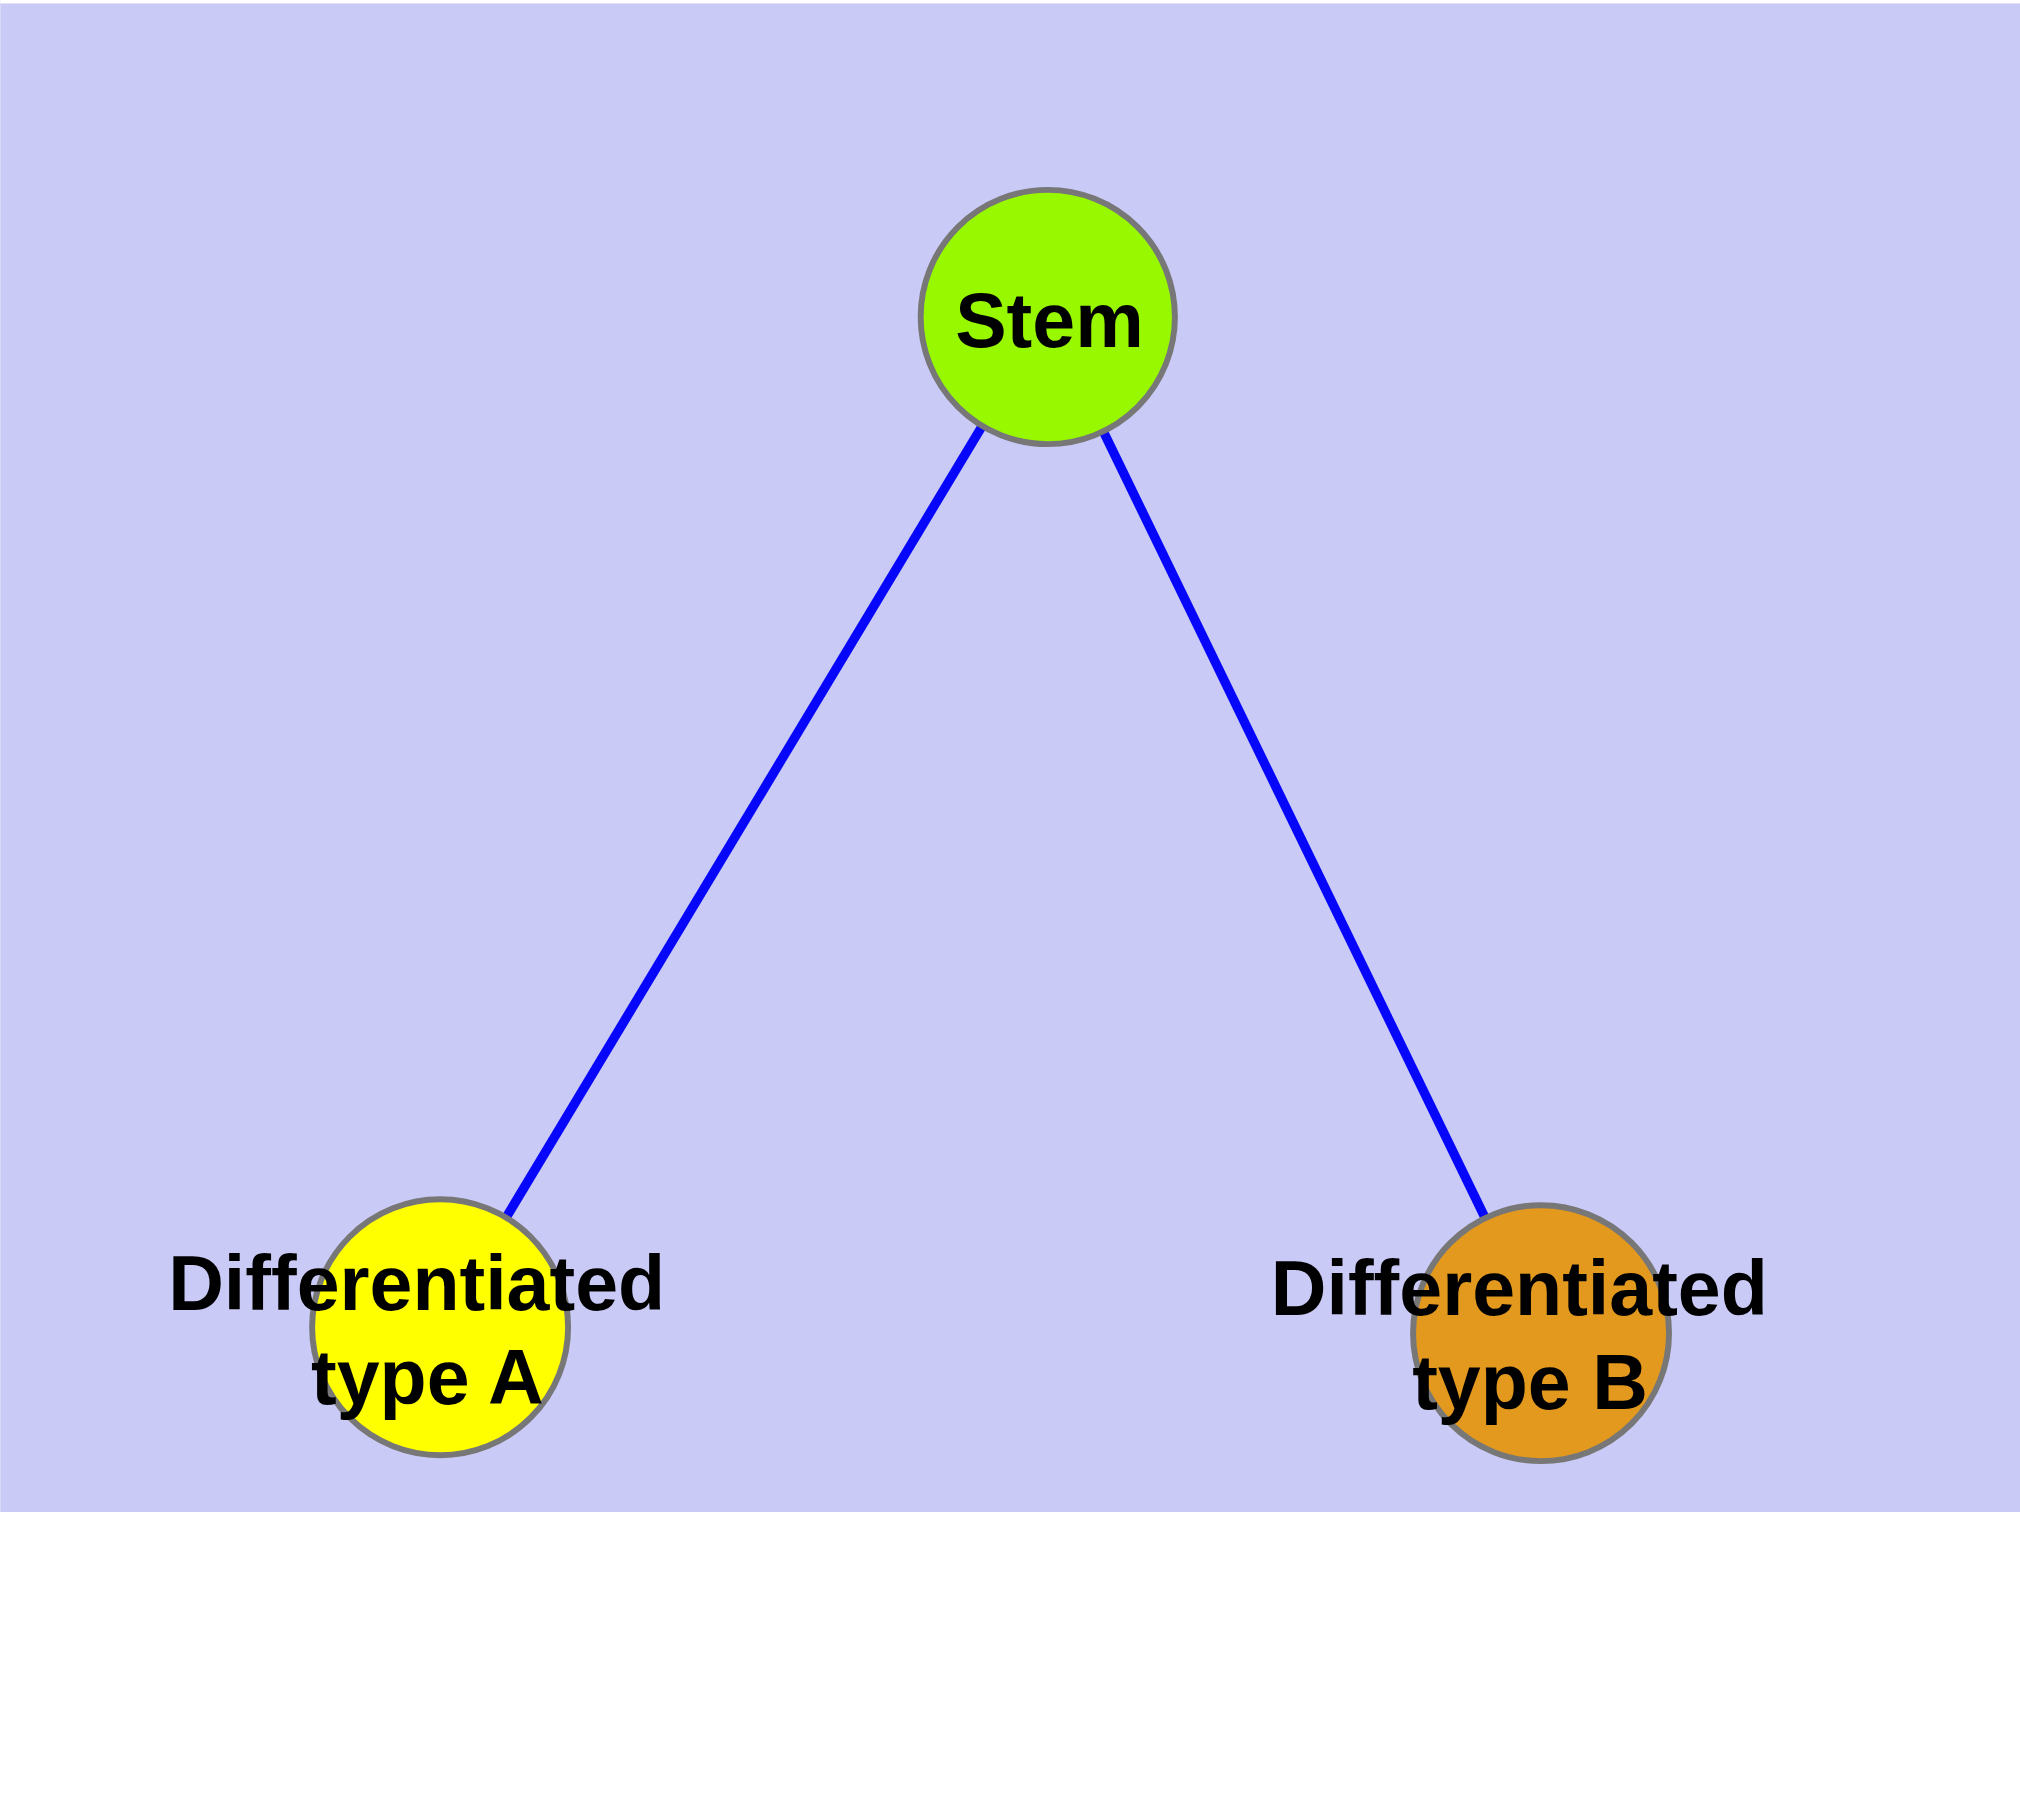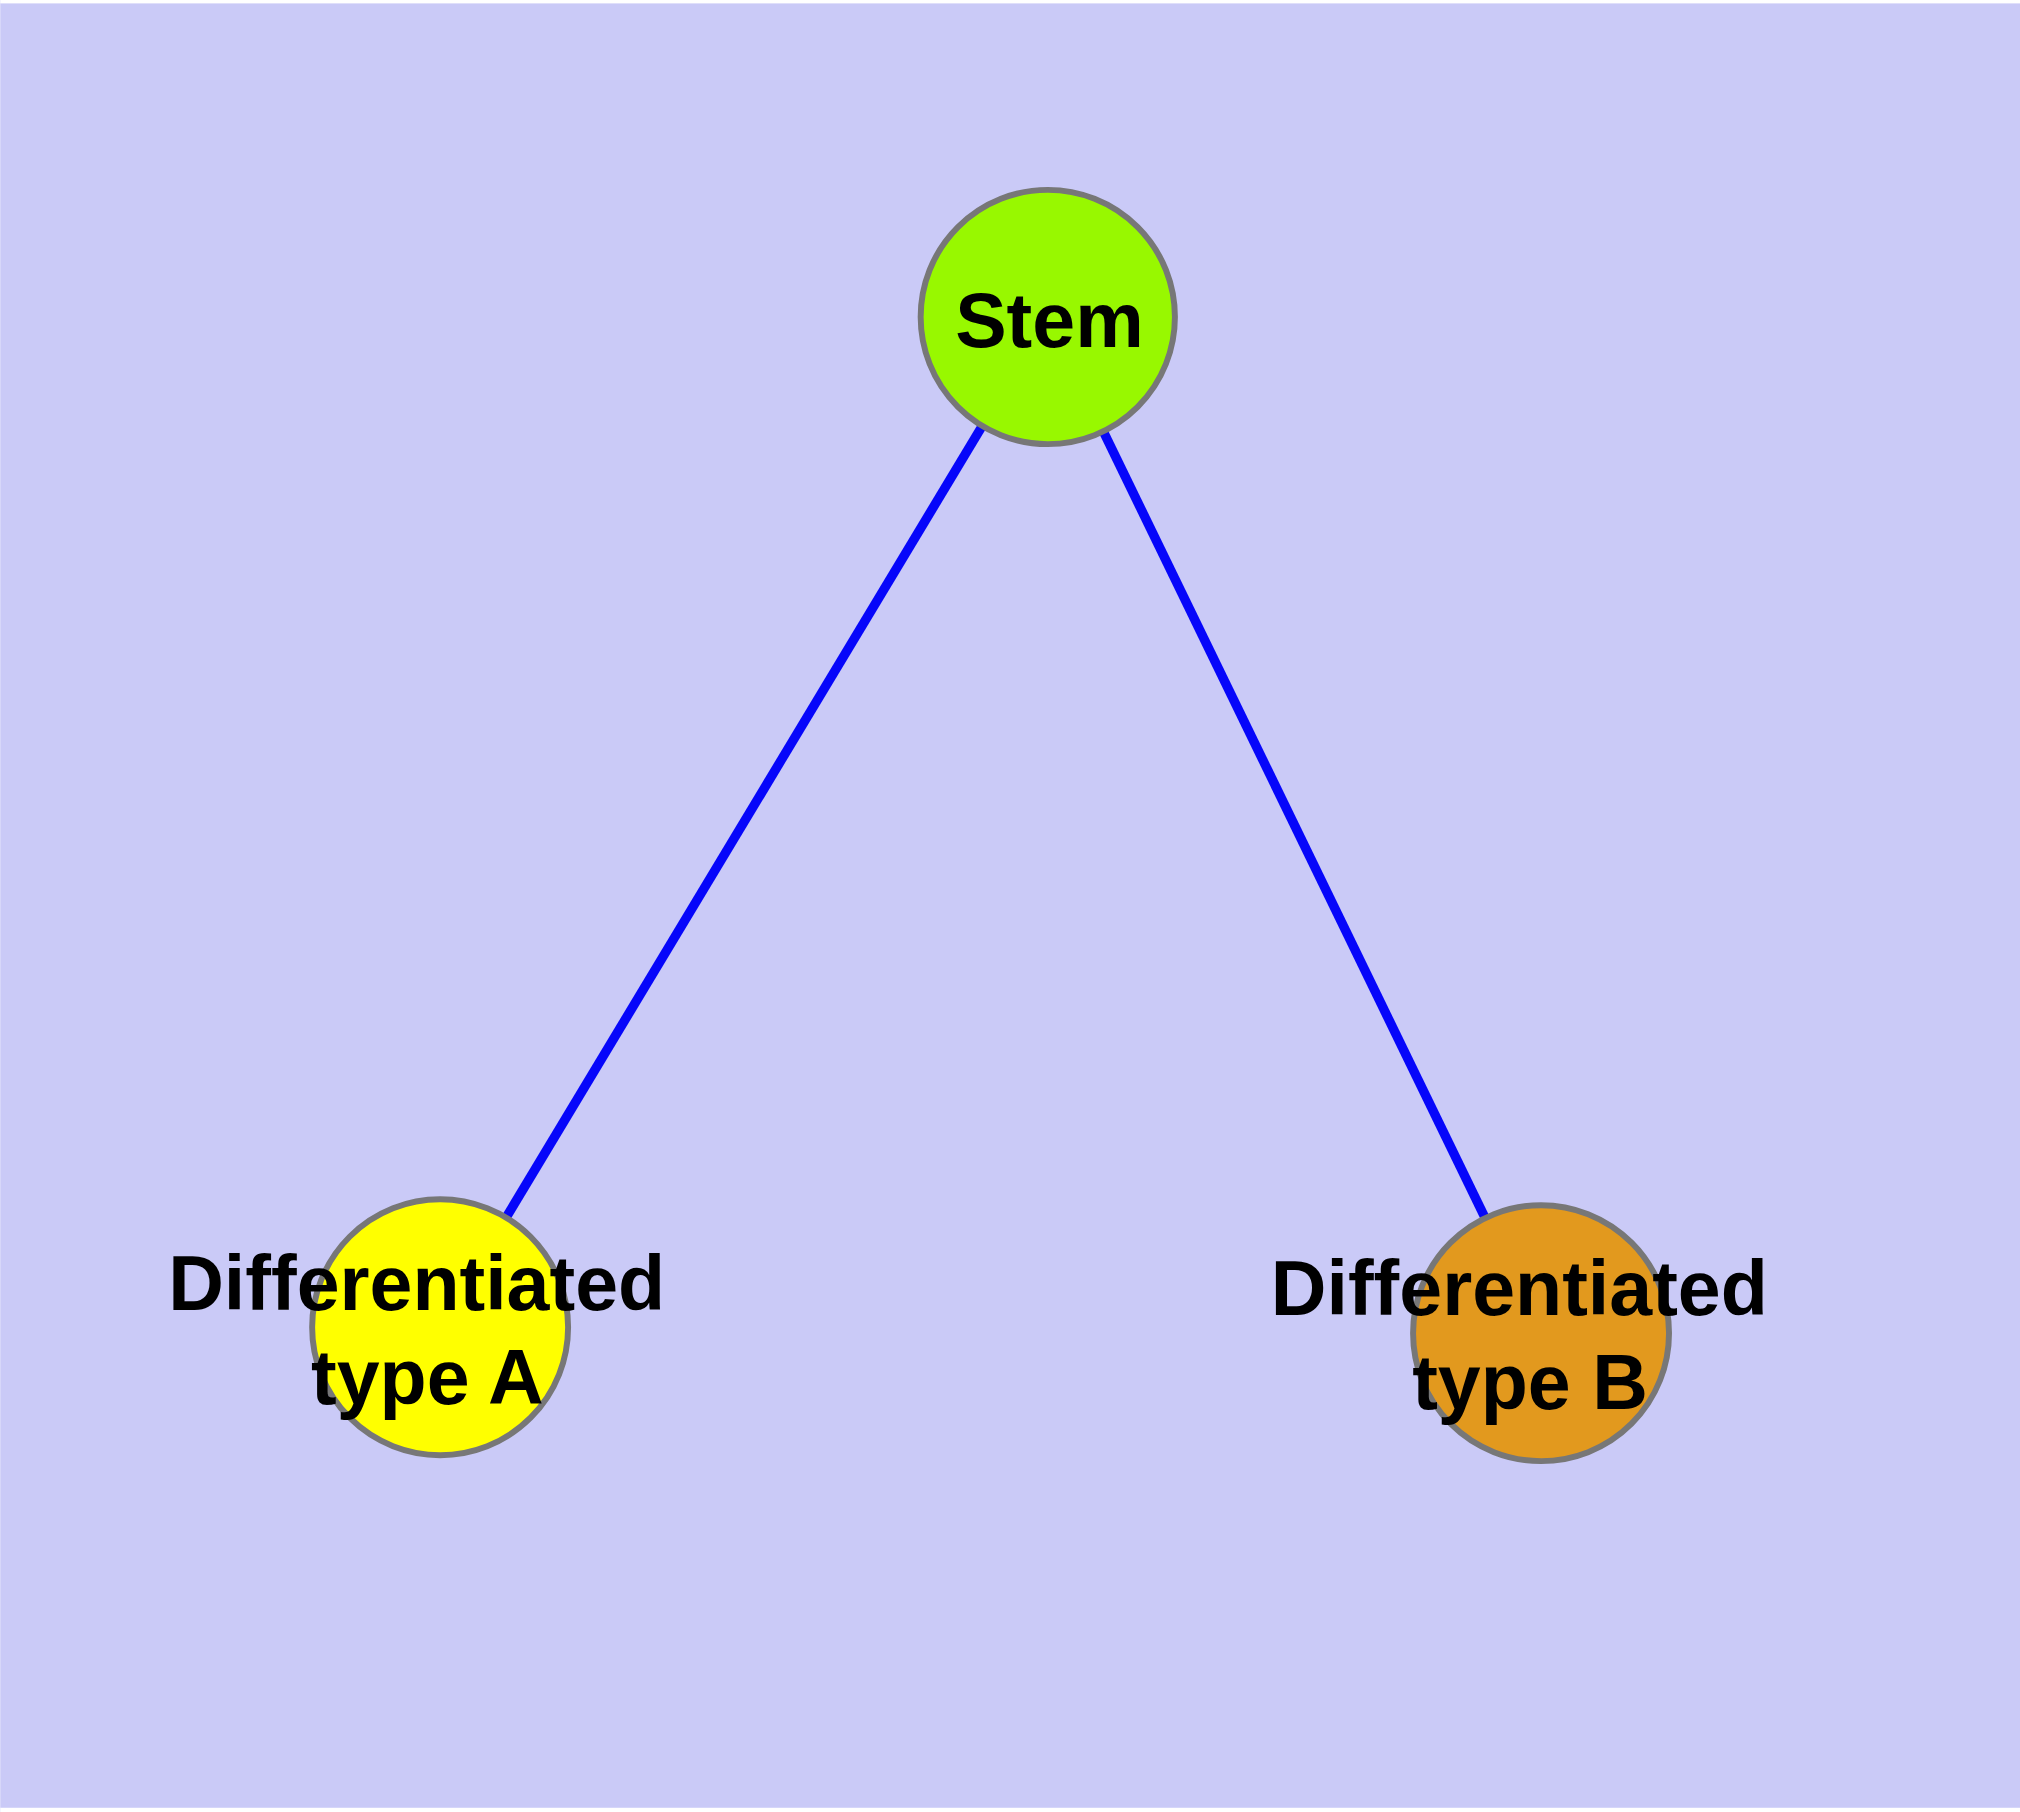--- a/index.html
+++ b/index.html
@@ -3,21 +3,21 @@
 <meta charset="utf-8">
 <style>
   html, body {
     margin: 0;
     padding: 0;
     background: #ffffff;
   }
   #stage {
     position: relative;
     width: 2021px;
-    height: 1812px;
+    height: 1512px;
     overflow: hidden;
   }
   svg { display: block; }
   .edge {
     stroke-width: 11px;
     fill: none;
   }
   .node {
     stroke-width: 7px;
   }

